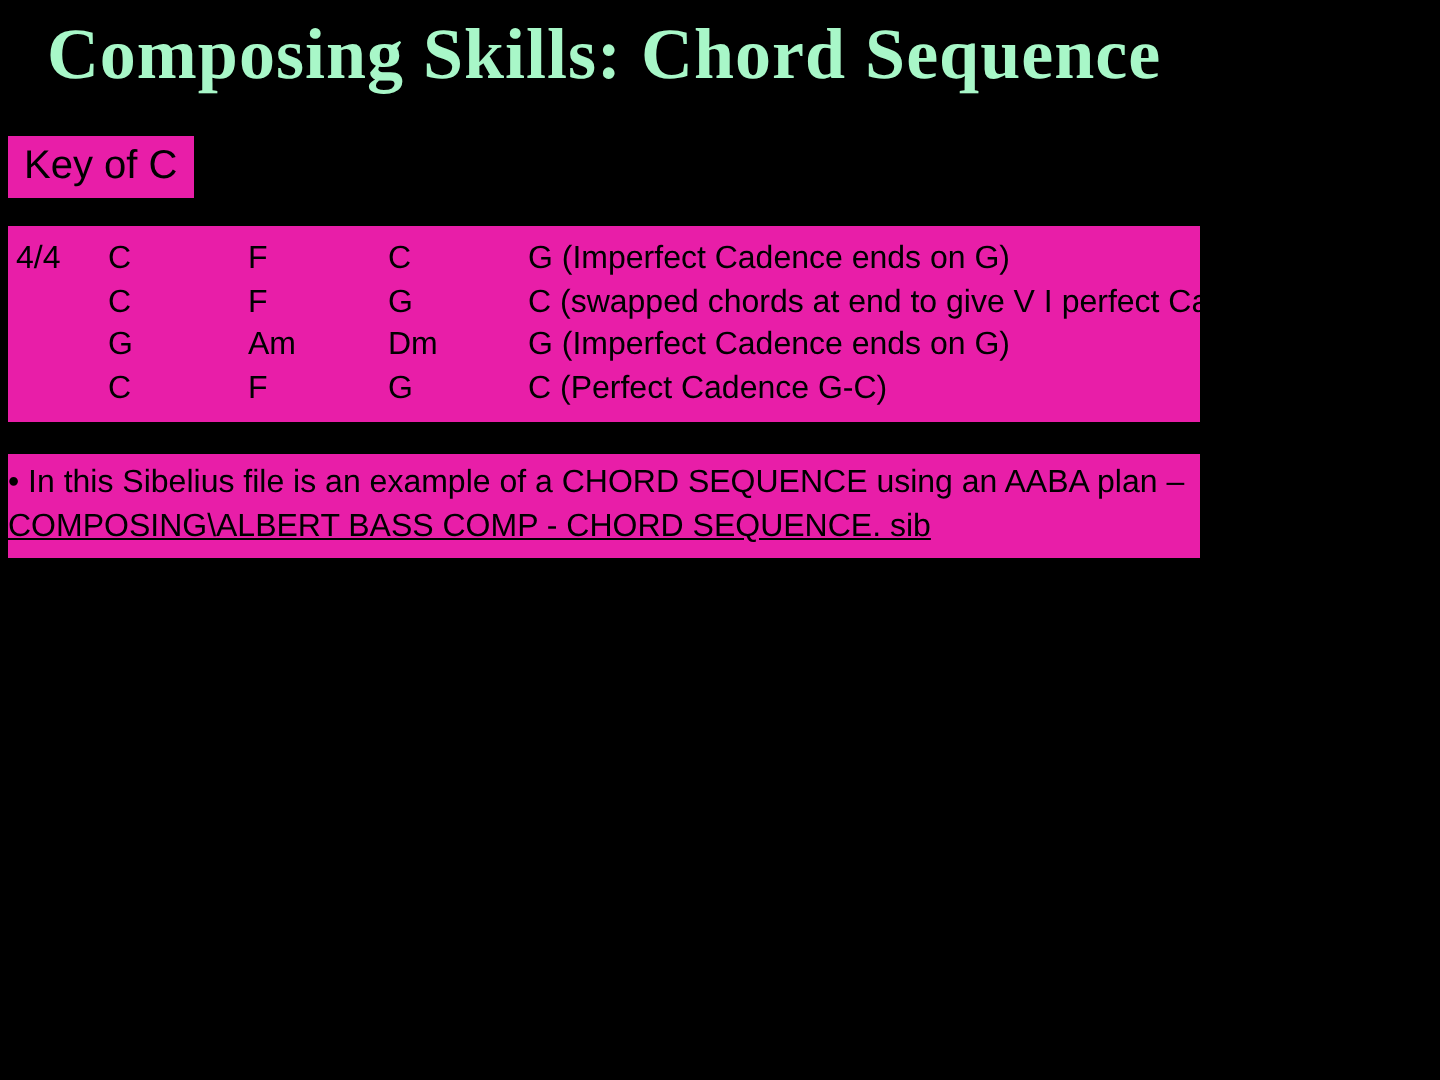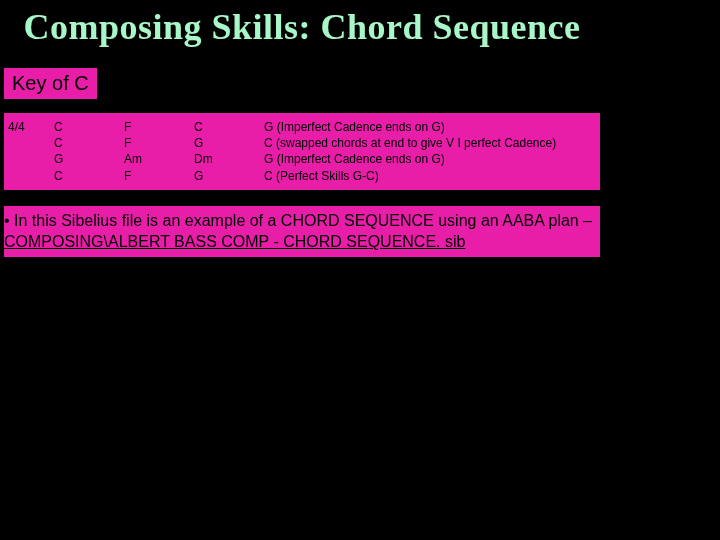--- a/index.html
+++ b/index.html
@@ -46,21 +46,21 @@
   }
   .chord-wrap {
     background: #e81ea8;
     margin: 8px 4px;
     padding: 6px 4px 6px 4px;
     box-sizing: border-box;
   }
   .chord-grid {
     display: grid;
     grid-template-columns: 46px 70px 70px 70px auto;
-    font-size: 12px;
+    font-size: 16px;
     line-height: 1.35;
   }
   .cg-cell {
     white-space: nowrap;
   }
   .time-sig {
     grid-row: 1 / span 4;
     align-self: start;
   }
   .sib-box {
@@ -102,21 +102,21 @@
       <div class="cg-cell">C (swapped chords at end to give V I perfect Cadence)</div>
 
       <div class="cg-cell">G</div>
       <div class="cg-cell">Am</div>
       <div class="cg-cell">Dm</div>
       <div class="cg-cell">G (Imperfect Cadence ends on G)</div>
 
       <div class="cg-cell">C</div>
       <div class="cg-cell">F</div>
       <div class="cg-cell">G</div>
-      <div class="cg-cell">C (Perfect Skills G-C)</div>
+      <div class="cg-cell">C (Perfect Cadence G-C)</div>
     </div>
   </div>
 
   <div class="sib-box">
     <span> • </span><span>In this Sibelius file is an example of a CHORD SEQUENCE using an AABA plan – </span><br>
     <span class="sib-link">COMPOSING\ALBERT BASS COMP - CHORD SEQUENCE. sib</span>
   </div>
 
 </div>
 

